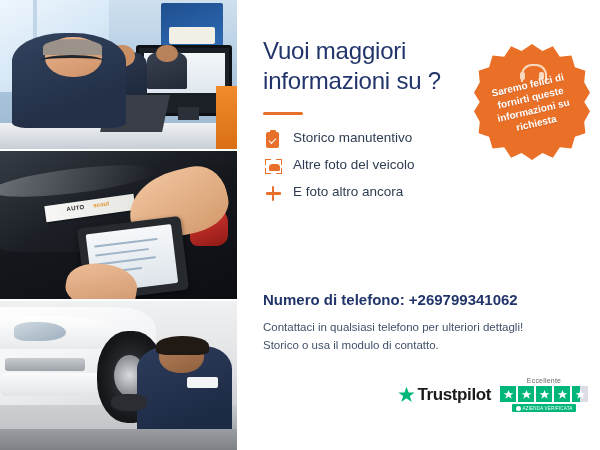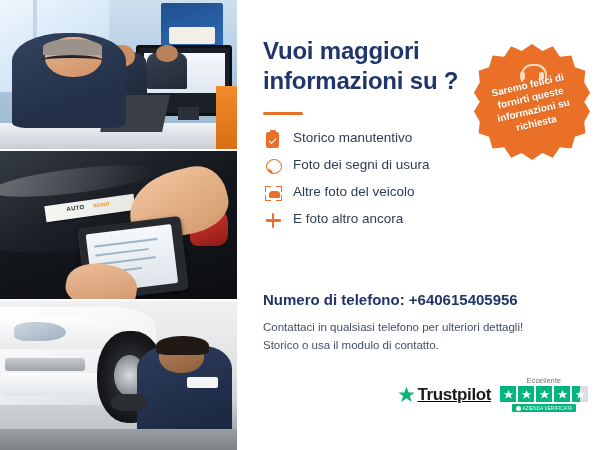--- a/index.html
+++ b/index.html
@@ -118,21 +118,21 @@
   .p3 .lift{position:absolute;left:0;bottom:0;width:100%;height:14%;
       background:linear-gradient(180deg,#9a9ea3,#7e8287);}
   .p3 .bench{position:absolute;right:0;bottom:14%;width:34%;height:16%;
       background:linear-gradient(180deg,#c6c9cd,#a8abaf);}
 
   
   .panel{position:relative;flex:1 1 auto;height:450px;background:#ffffff;
       padding:0 16px 0 26px;box-sizing:border-box;}
 
   .headline{position:absolute;left:26px;top:36px;width:210px;
-      font-size:24px;line-height:30px;font-weight:bold;color:#22356b;letter-spacing:-.2px;}
+      font-size:24px;line-height:30px;font-weight:normal;color:#22356b;letter-spacing:-.2px;}
 
   .rule{position:absolute;left:26px;top:112px;width:40px;height:3px;
       background:#e8702a;border-radius:2px;}
 
   
   .burst{position:absolute;right:10px;top:44px;width:116px;height:116px;}
   .burst .disc{position:absolute;inset:0;background:#ea7027;
       clip-path:polygon(
         50% 0%,59% 6%,68% 2%,74% 11%,84% 10%,87% 20%,96% 23%,95% 33%,
         100% 42%,95% 50%,100% 58%,95% 67%,96% 77%,87% 80%,84% 90%,74% 89%,
@@ -182,21 +182,21 @@
   .ic-plus:before{left:6px;top:0;width:2.4px;height:15px;}
   .ic-plus:after{left:0;top:6.3px;width:15px;height:2.4px;}
 
   
   .phone{position:absolute;left:26px;top:291px;font-size:15px;font-weight:bold;color:#22356b;}
   .sub{position:absolute;left:26px;top:318px;width:300px;font-size:11.5px;
       line-height:18px;color:#41506a;}
 
   
   .tp{position:absolute;right:12px;bottom:38px;display:flex;align-items:center;gap:9px;}
-  .tp-logo{display:flex;align-items:center;gap:3px;text-decoration:underline;}
+  .tp-logo{display:flex;align-items:center;gap:3px;}
   .tp-name{font-size:17px;font-weight:bold;color:#1b1b1b;letter-spacing:-.4px;}
   .tp-right{display:flex;flex-direction:column;align-items:center;gap:2px;}
   .tp-exc{font-size:7px;color:#6a6a6a;letter-spacing:.2px;}
   .stars{display:flex;gap:2px;}
   .st{width:16px;height:16px;background:#00b67a;display:flex;align-items:center;justify-content:center;}
   .st.half{background:linear-gradient(90deg,#00b67a 52%,#dcdce6 52%);}
   .vb{display:flex;align-items:center;gap:2px;background:#00b67a;padding:1.5px 4px;border-radius:1px;}
   .vb .dot{width:5px;height:5px;border-radius:50%;background:#fff;}
   .vb .vt{font-size:4.5px;color:#fff;letter-spacing:.2px;white-space:nowrap;}
 </style>
@@ -282,26 +282,20 @@
     <div class="list">
 
       <div class="li">
         <span class="ic">
             <span class="ic-clip"></span>
           </span>
         <span class="lbl">Storico manutentivo</span>
       </div>
 
 
-      <div class="li">
-        <span class="ic">
-            <span class="ic-mag"></span>
-          </span>
-        <span class="lbl">Foto dei segni di usura</span>
-      </div>
 
       <div class="li">
         <span class="ic">
           <span class="ic-frame">
               <span></span>
               <span></span>
               <span></span>
               <span></span>
               <span class="car"></span>
             </span>
@@ -311,21 +305,21 @@
 
       <div class="li">
         <span class="ic">
             <span class="ic-plus"></span>
           </span>
         <span class="lbl">E foto altro ancora</span>
       </div>
 
     </div>
 
-    <div class="phone">Numero di telefono: +640615405956</div>
+    <div class="phone">Numero di telefono: +269799341062</div>
     <div class="sub">
       <div>Contattaci in qualsiasi telefono per ulteriori dettagli!</div>
       <div>Storico o usa il modulo di contatto.</div>
     </div>
 
     <div class="tp">
       <div class="tp-logo">
         <svg width="17" height="17" viewBox="0 0 24 24">
           <polygon points="12,1 15,9 23.5,9 16.7,14 19.3,22.5 12,17.3 4.7,22.5 7.3,14 0.5,9 9,9" fill="#00b67a"></polygon>
         </svg>

